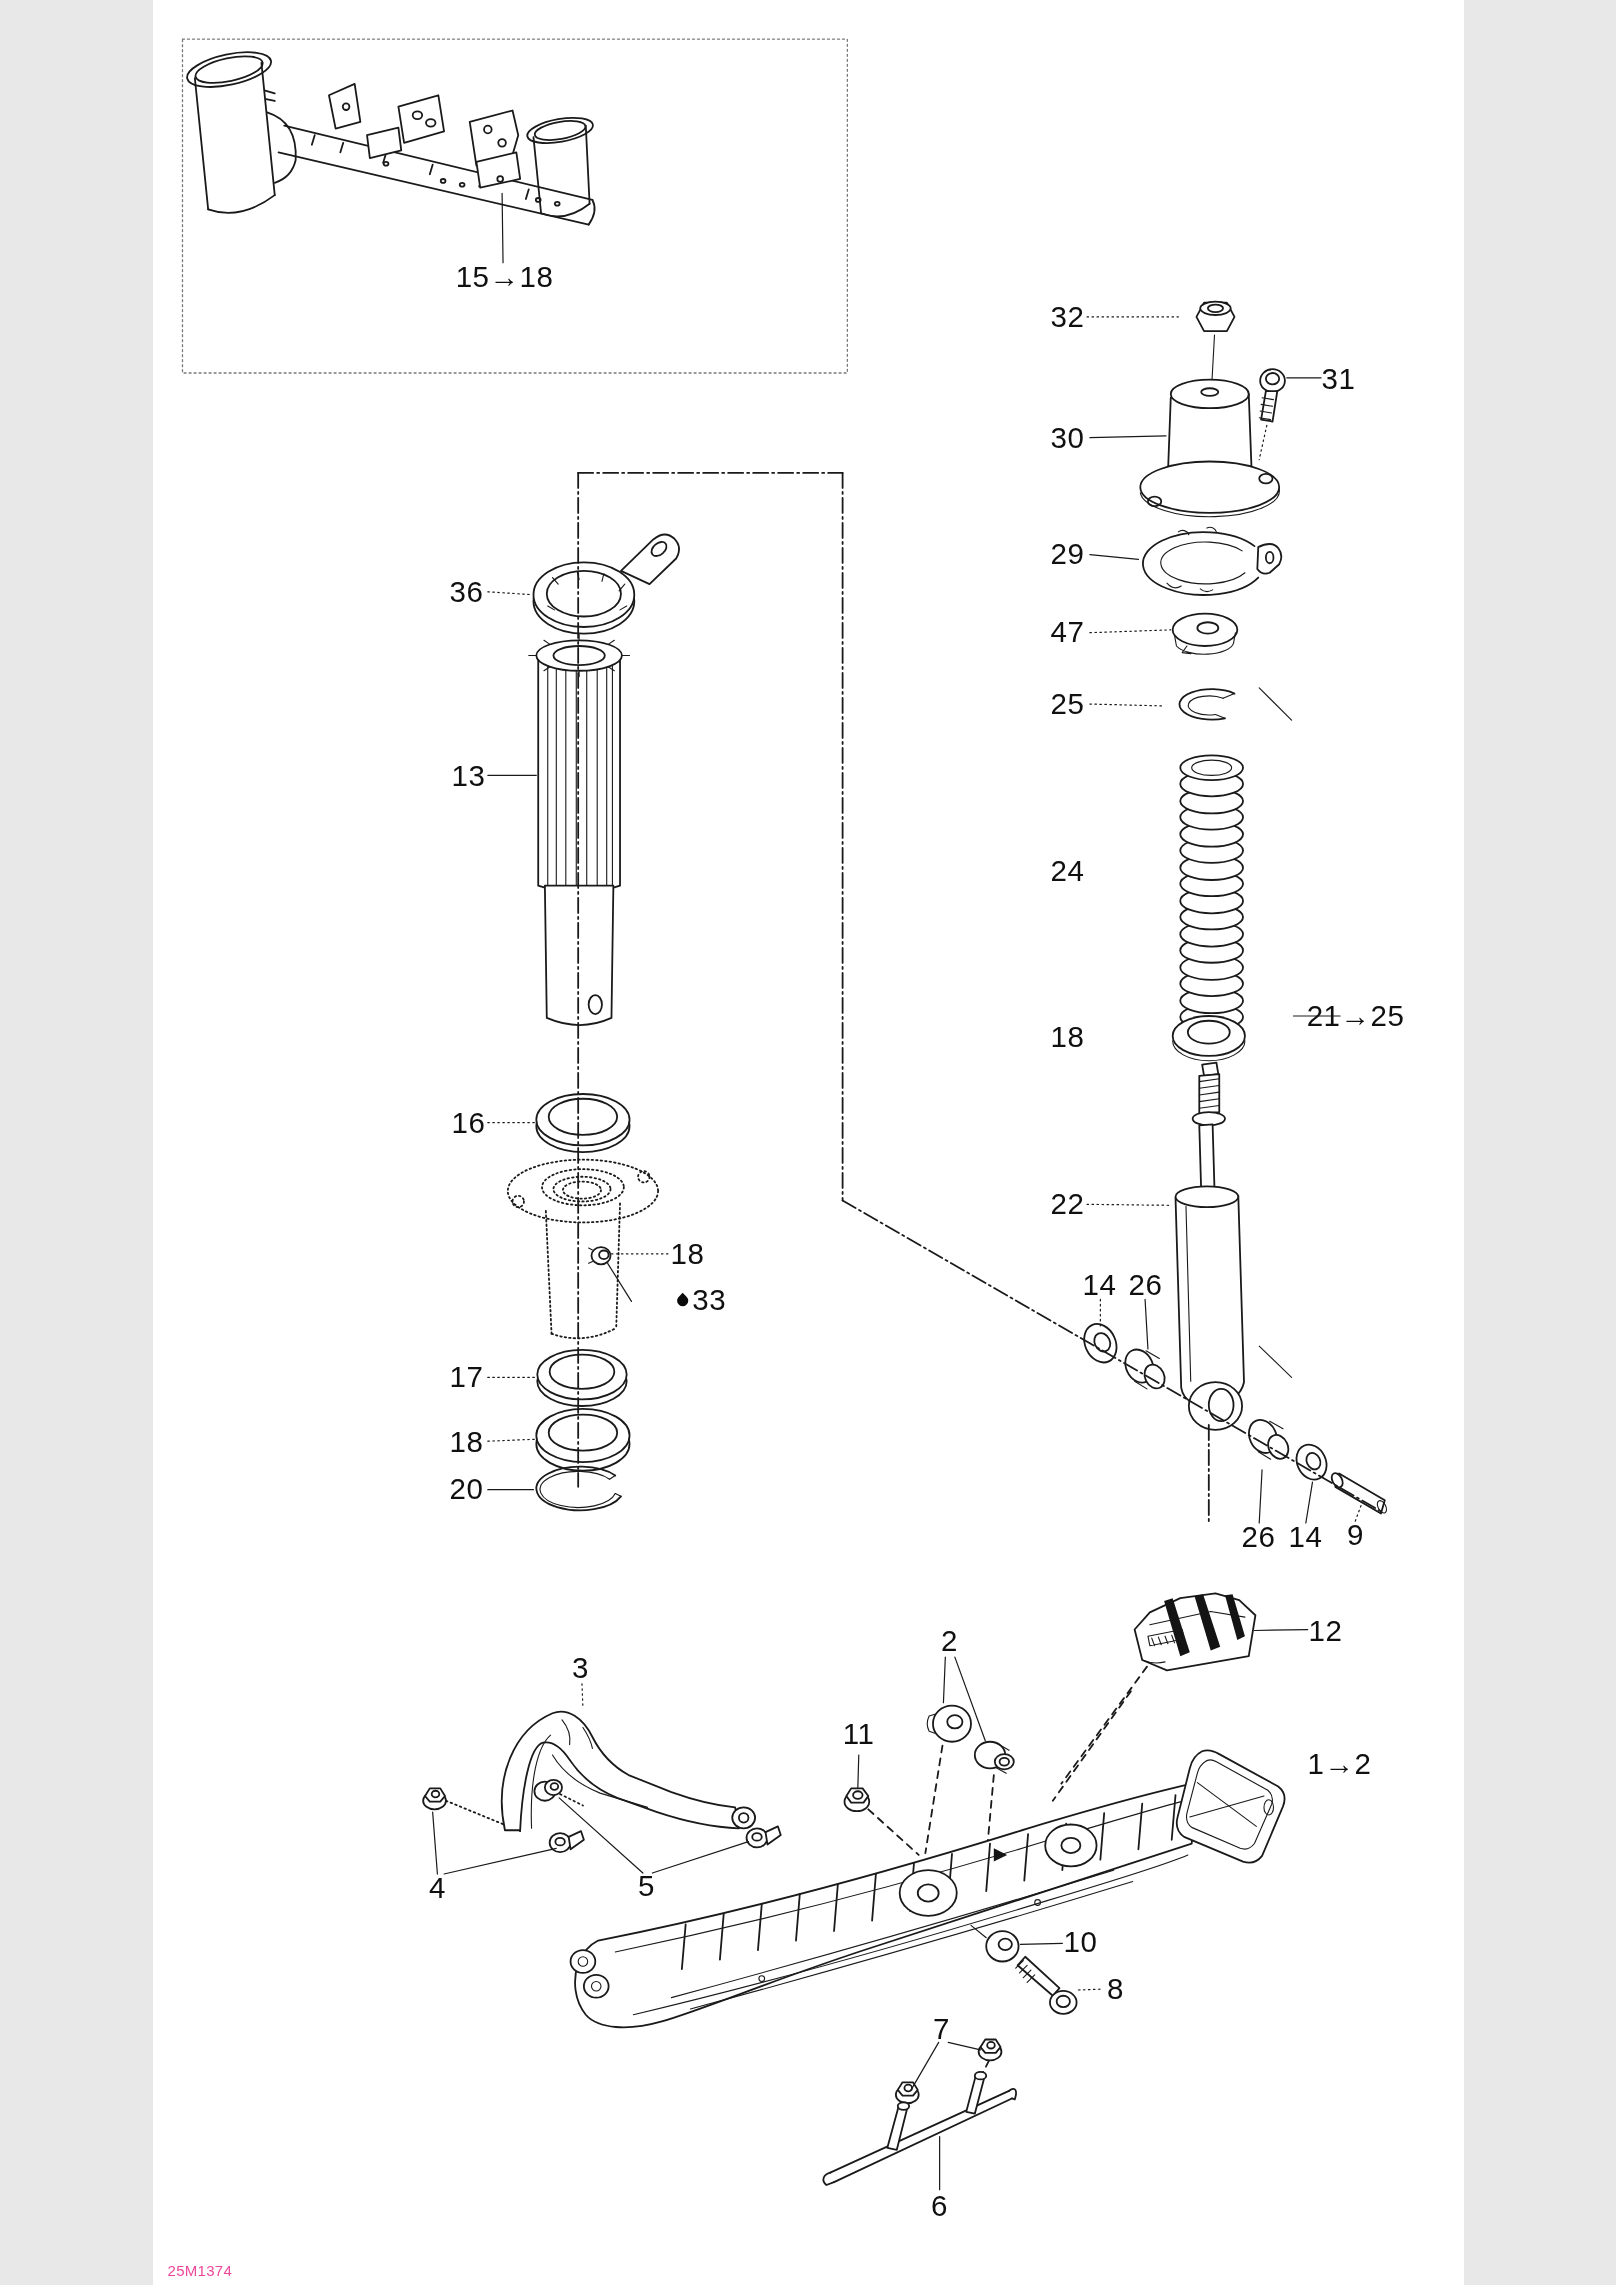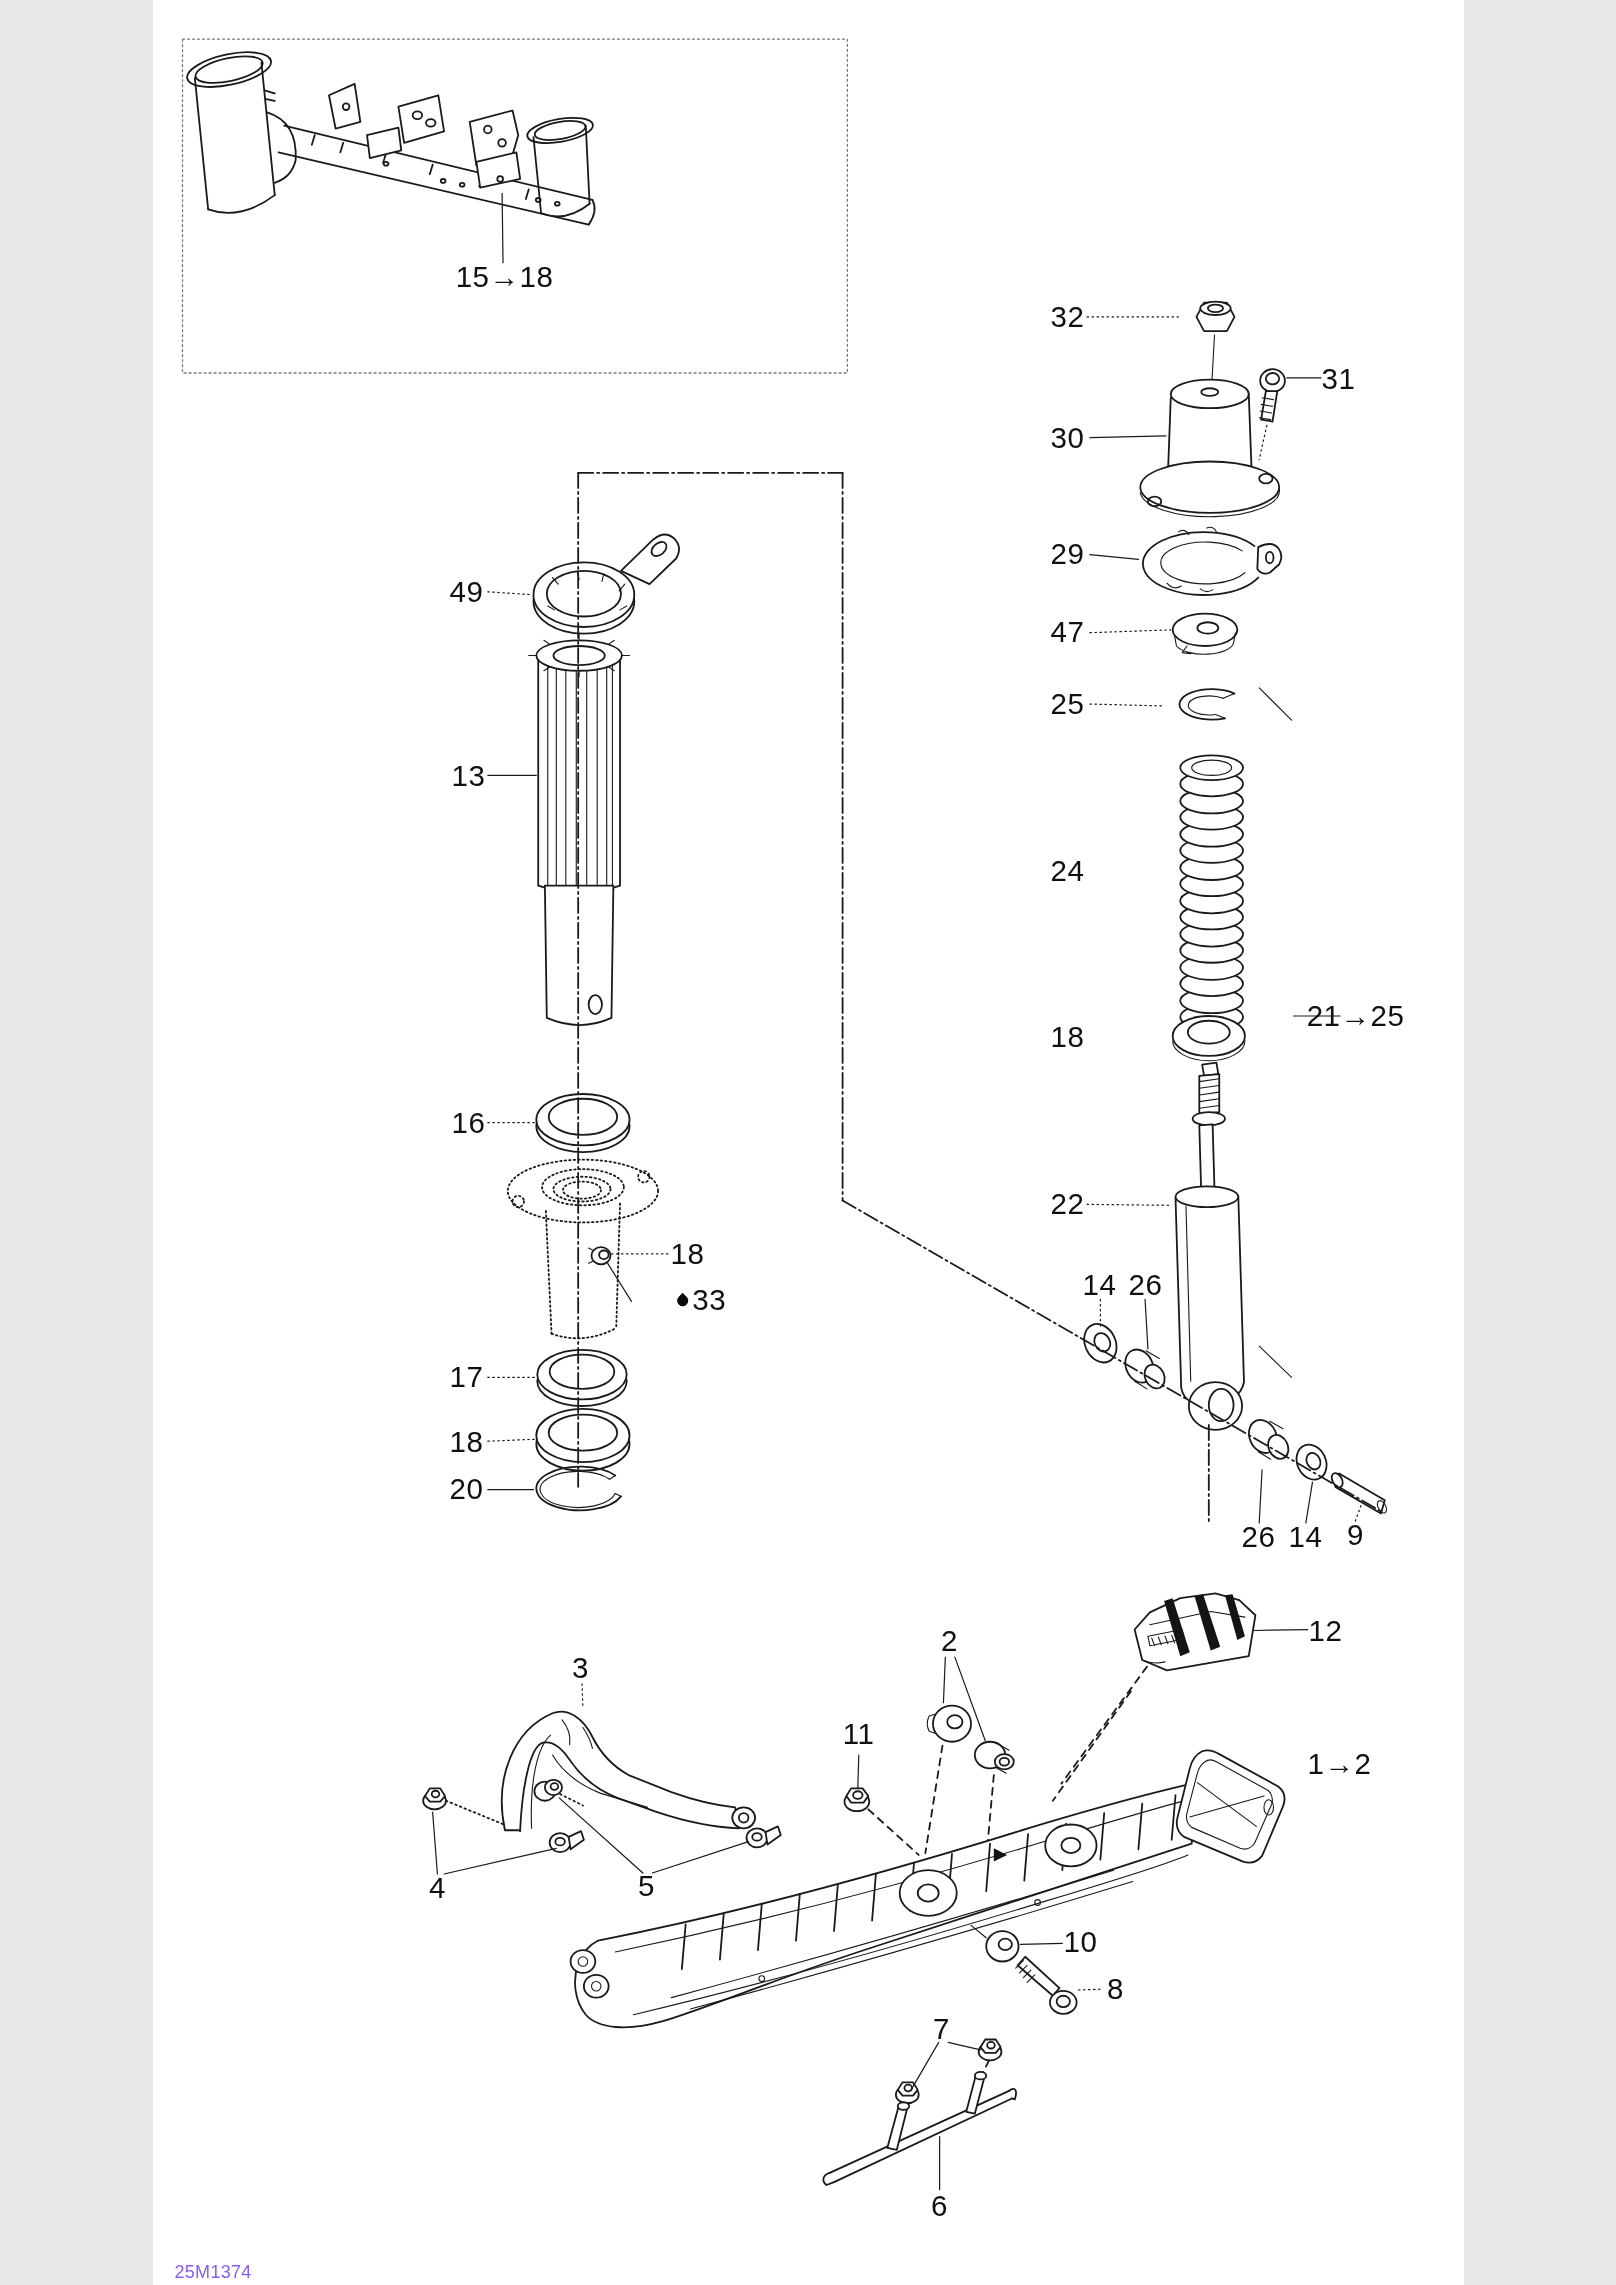--- a/index.html
+++ b/index.html
@@ -26,21 +26,21 @@
   .lbl{
     position:absolute;transform:translate(-50%,-50%);
     font-size:29.5px;color:#101010;letter-spacing:0.5px;white-space:nowrap;
     display:flex;align-items:center;
   }
   .drop{
     width:10.5px;height:10.5px;background:#0a0a0a;border-radius:0 50% 50% 50%;
     transform:rotate(45deg);display:inline-block;margin-right:4.8px;
   }
   .docnum{
-    position:absolute;left:22px;top:2262px;font-size:18px;color:#8b5cf6;letter-spacing:0.3px;
+    position:absolute;left:15px;top:2262px;font-size:15px;color:#ec4899;letter-spacing:0.3px;
   }
 </style>
 </head>
 <body>
 
 <div id="canvas">
 
 <svg id="art" width="1617" height="2286" viewBox="0 0 1700 2403">
 
   <g>
@@ -461,21 +461,21 @@
     <line class="ldr" x1="912" y1="2044" x2="956" y2="2043"></line>
     <line class="ldr" x1="876" y1="2037" x2="860" y2="2024"></line>
     <line class="dot" x1="973" y1="2092" x2="999" y2="2091"></line>
     <line class="ldr" x1="826" y1="2147" x2="797" y2="2197"></line>
     <line class="ldr" x1="836" y1="2147" x2="870" y2="2155"></line>
     <line class="ldr" x1="827" y1="2302" x2="827" y2="2246"></line>
   </g>
 </svg>
 
   <div class="lbl" style="left:352px;top:277px">15→18</div>
-  <div class="lbl" style="left:314px;top:592px">49</div>
+  <div class="lbl" style="left:314px;top:592px">36</div>
   <div class="lbl" style="left:316px;top:776px">13</div>
   <div class="lbl" style="left:316px;top:1123px">16</div>
   <div class="lbl" style="left:535px;top:1254px">18</div>
   <div class="lbl" style="left:549px;top:1300px">
       <span class="drop"></span>
       <span>33</span>
     </div>
   <div class="lbl" style="left:314px;top:1377px">17</div>
   <div class="lbl" style="left:314px;top:1442px">18</div>
   <div class="lbl" style="left:314px;top:1489px">20</div>

